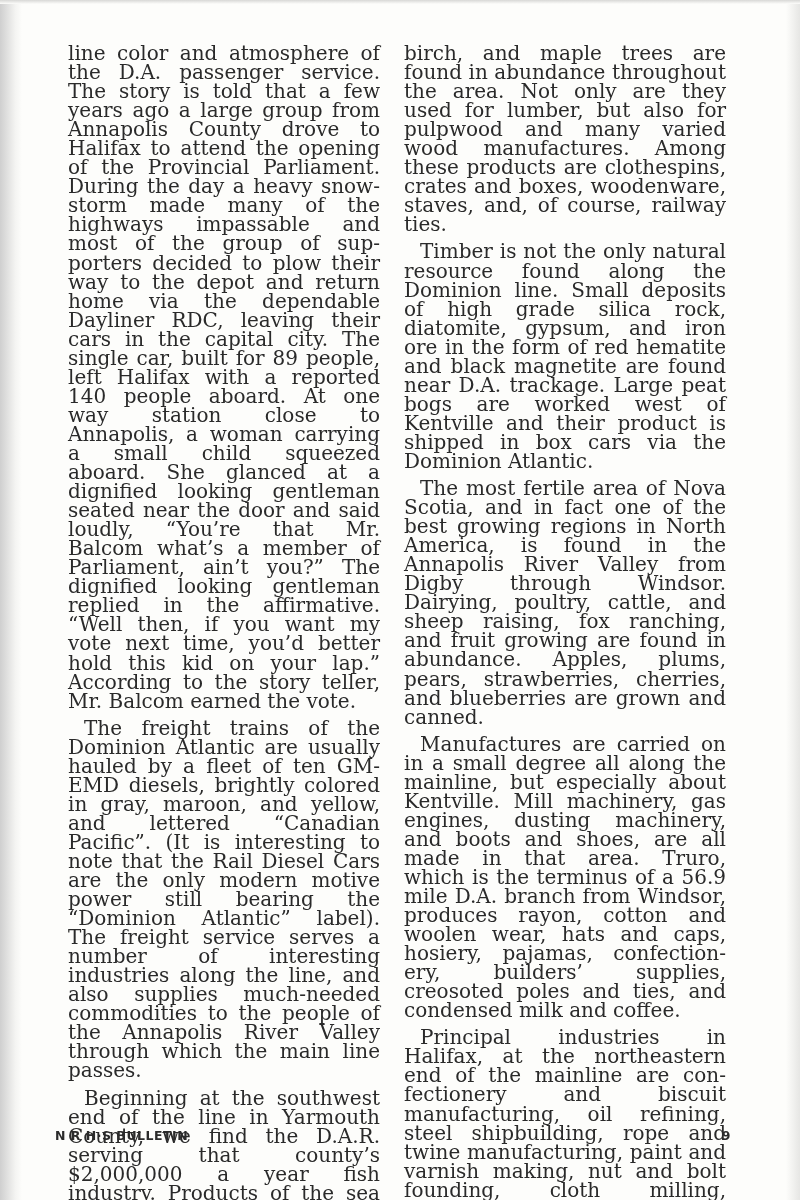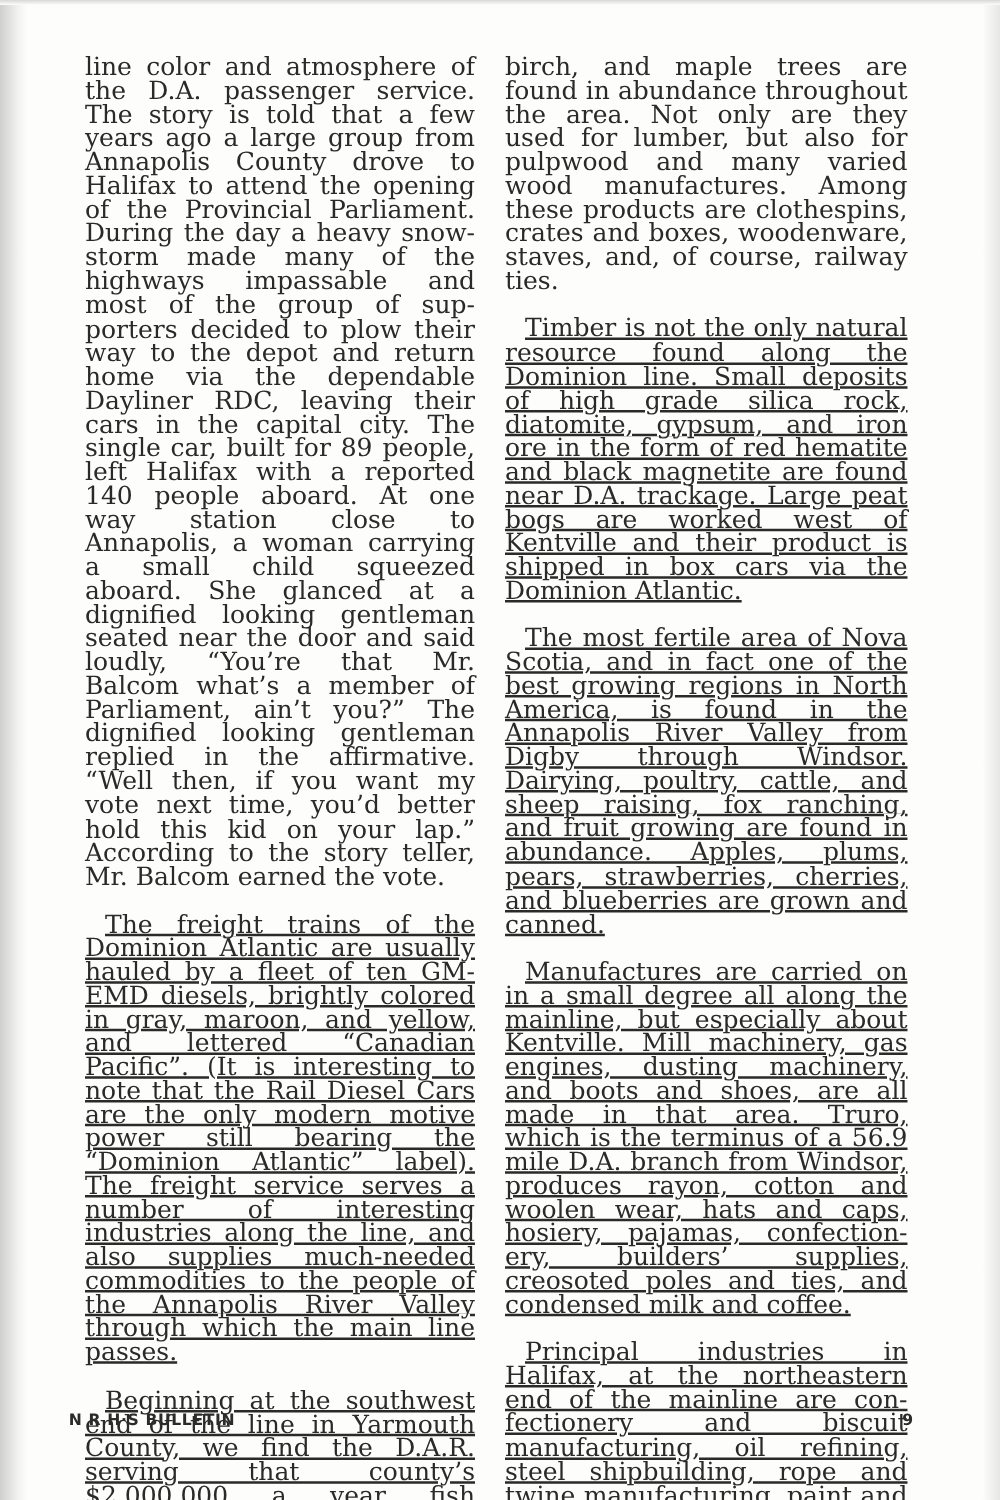--- a/index.html
+++ b/index.html
@@ -25,21 +25,21 @@
   .column {
     position: absolute; top: 44px;
     font-size: 20px;
     line-height: 19.05px;
     text-align: justify;
     hyphens: manual;
   }
   .col-left { left: 68px; width: 312px; }
   .col-right { left: 404px; width: 322px; }
   .para { margin: 0; text-indent: 0; }
-  .para.indent { text-indent: 16px; margin-top: 19px; text-decoration: underline; }
+  .para.indent { text-indent: 16px; margin-top: 8px; }
   .footer {
     position: absolute; top: 1128px; left: 55px; width: 676px;
     font-family: "DejaVu Sans", "Liberation Sans", sans-serif;
     font-weight: bold; font-size: 12.5px; letter-spacing: 0.5px;
     color: #2b2b2b;
   }
   .footer .pub { position: absolute; left: 0; top: 0; }
   .footer .pageno { position: absolute; right: 0; top: 0; }
 </style>
 </head>

